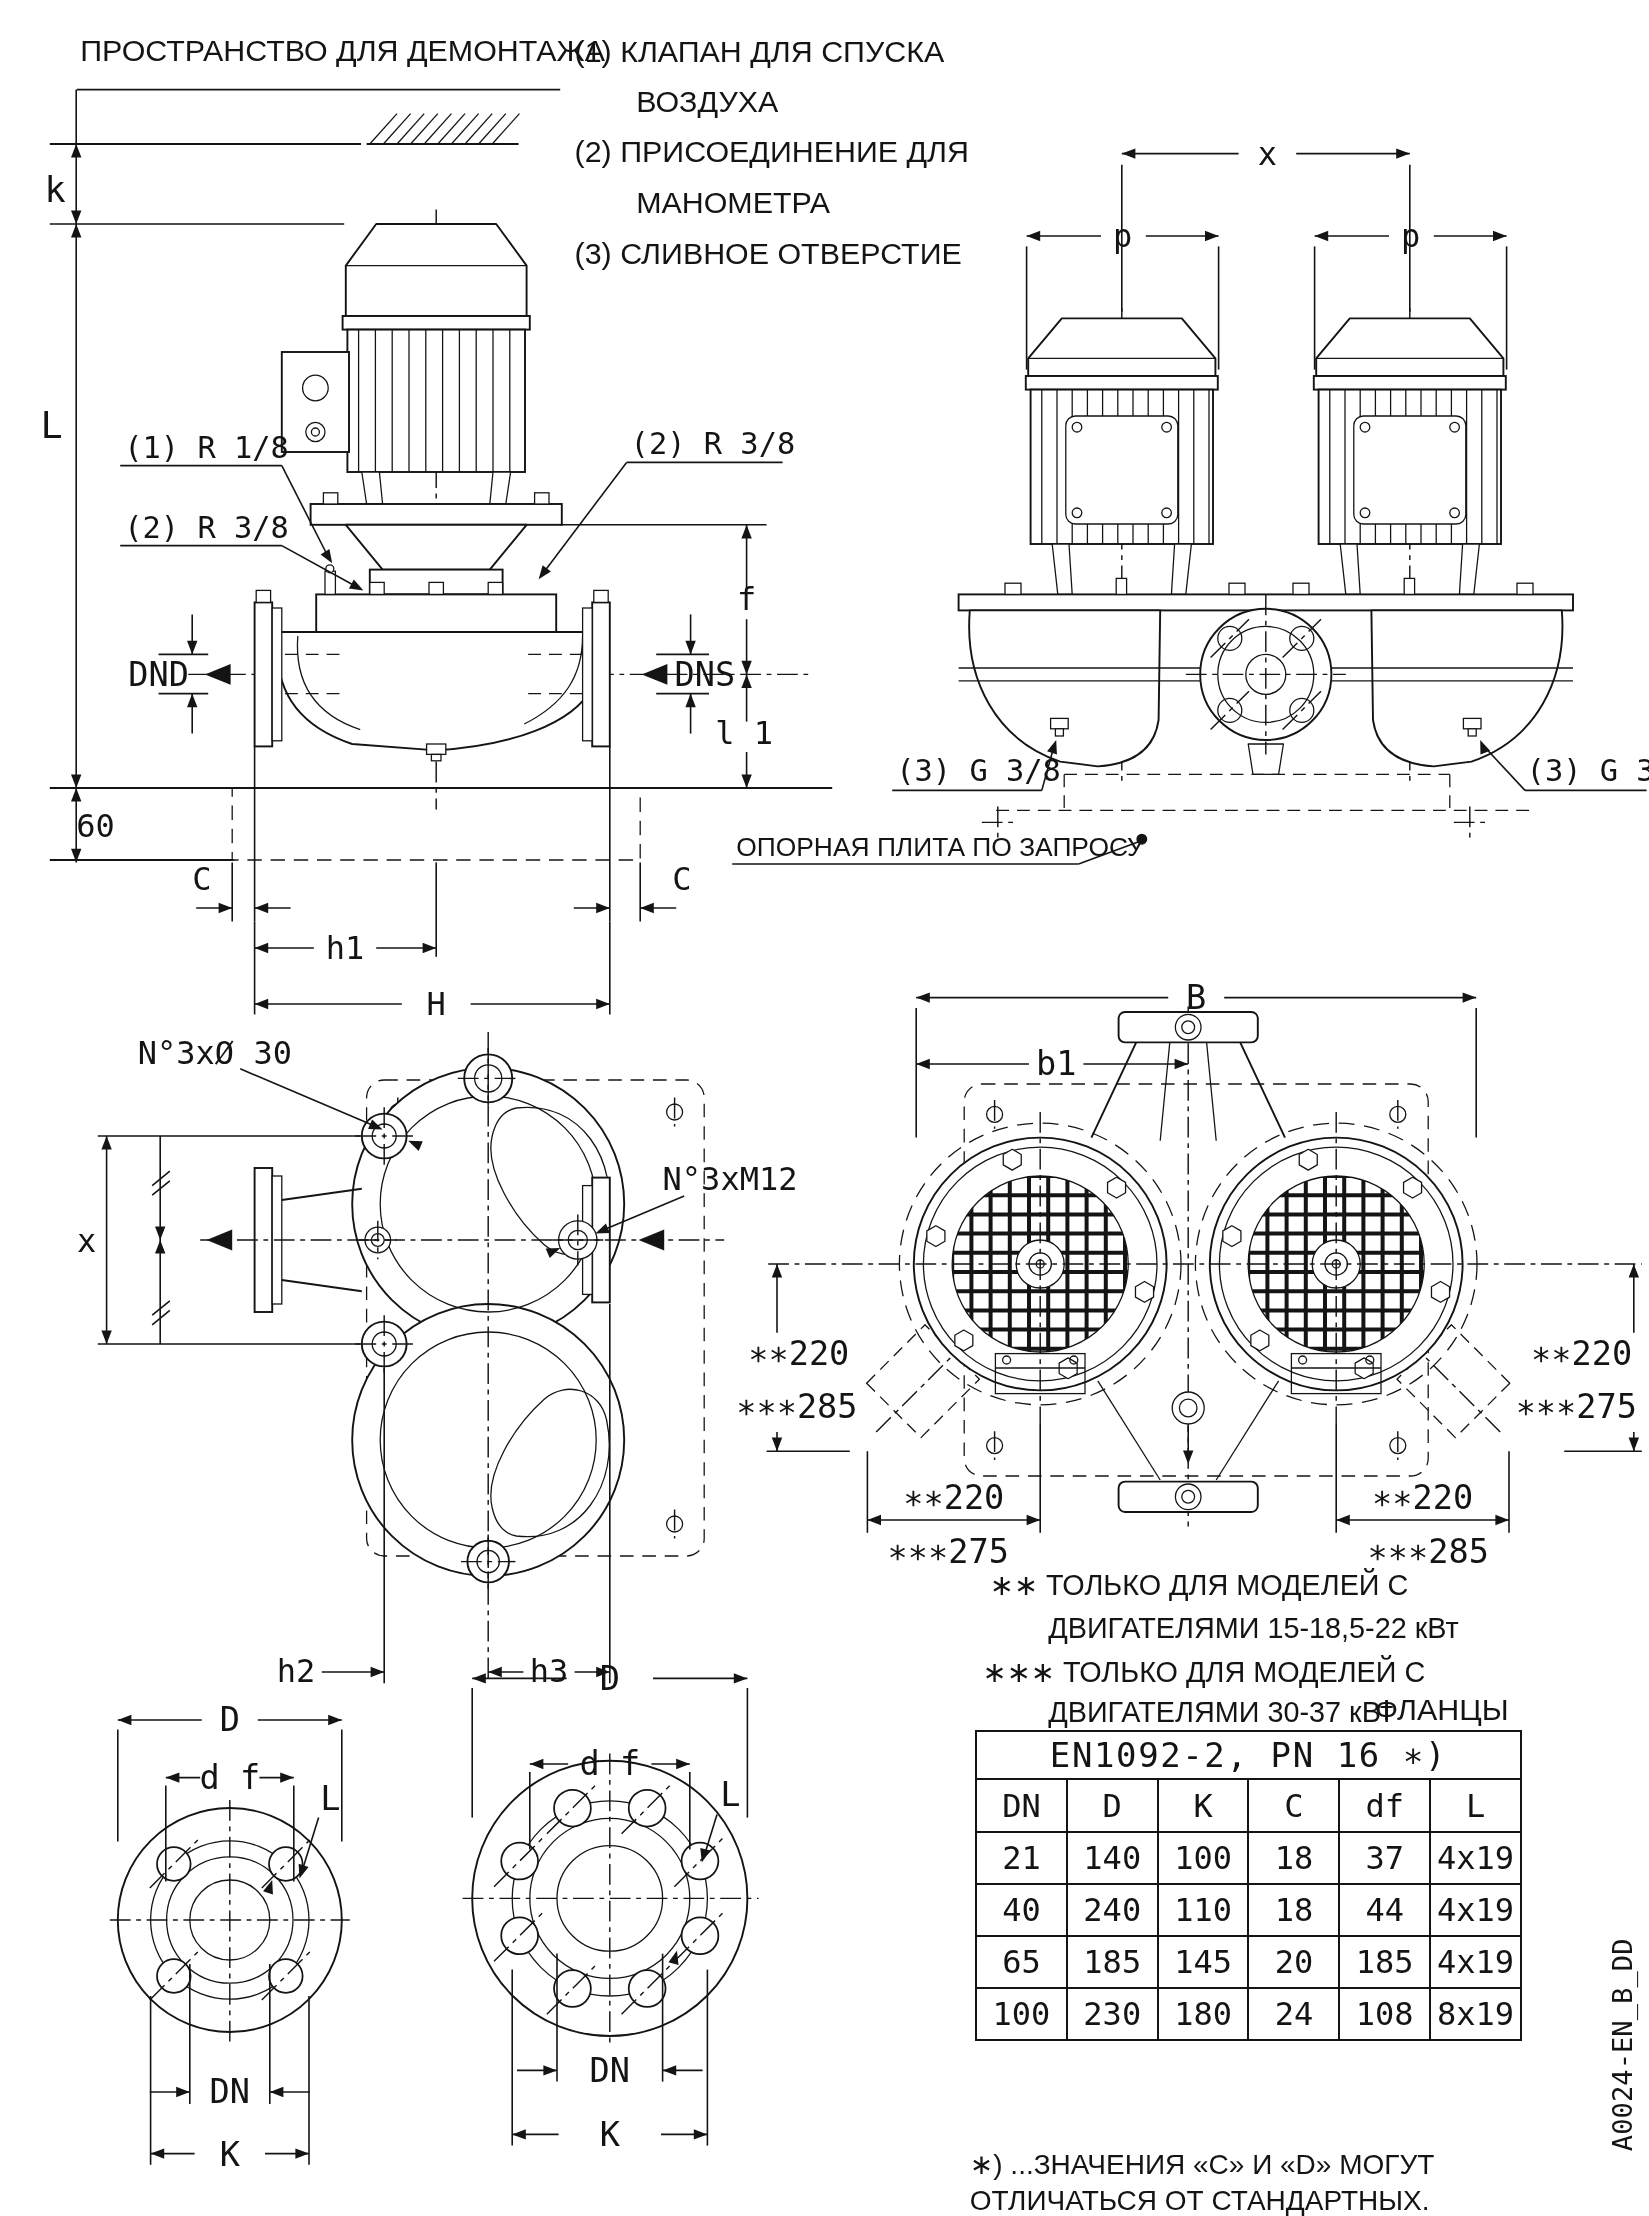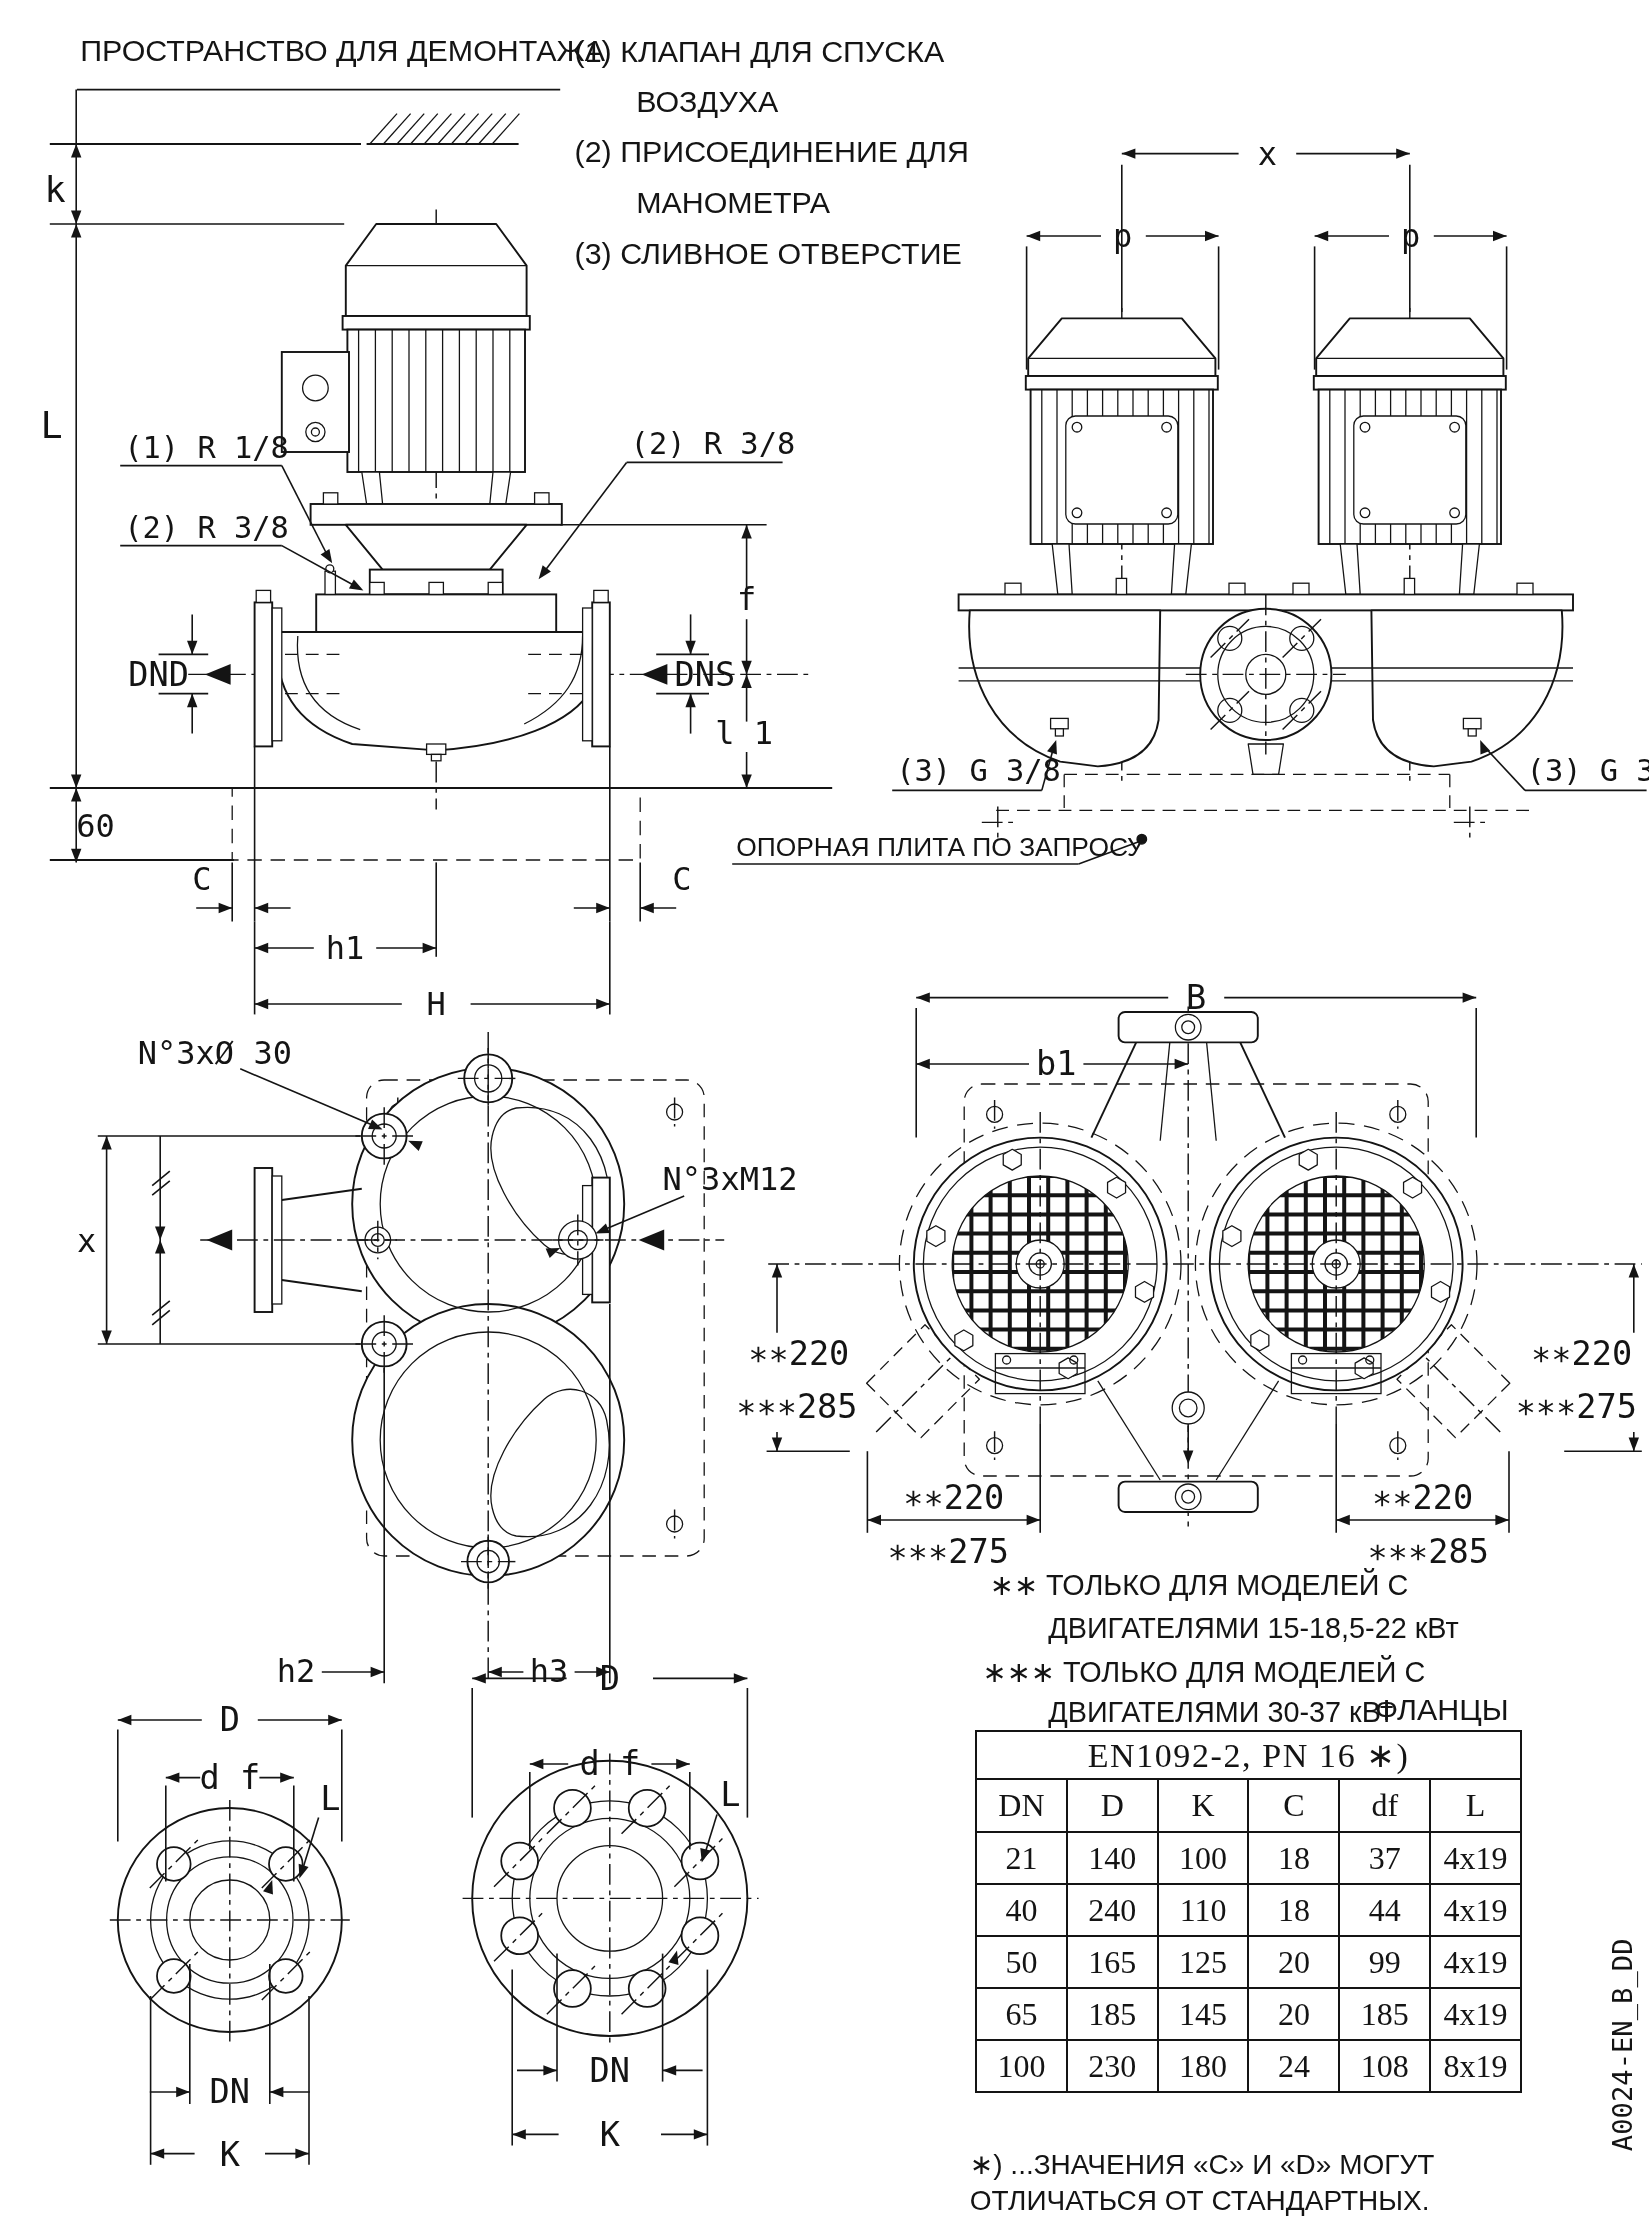--- a/index.html
+++ b/index.html
@@ -5,21 +5,21 @@
   html,body{margin:0;padding:0;background:#fff;}
   body{width:1650px;height:2216px;position:relative;font-family:"Liberation Sans",sans-serif;}
   svg{position:absolute;left:0;top:0;}
   svg text{fill:#141414;}
   .fs{font-family:"Liberation Sans",sans-serif;}
   .fm{font-family:"DejaVu Sans Mono",monospace;}
   .tm{text-anchor:middle;}
   .te{text-anchor:end;}
   #flange-table{position:absolute;left:975px;top:1730px;width:547px;border-collapse:collapse;
     font-family:"DejaVu Sans Mono",monospace;font-size:32px;color:#141414;table-layout:fixed;}
-  #flange-table td,#flange-table th{border:2.4px solid #141414;text-align:center;padding:0;font-weight:normal;font-family:Liberation Serif, serif;}
+  #flange-table td,#flange-table th{border:2.4px solid #141414;text-align:center;padding:0;font-weight:normal;}
   #flange-table .hdr{height:46px;font-size:34px;letter-spacing:1.6px;}
   #flange-table .ch{height:51px;}
   #flange-table td{height:50px;}
 </style>
 </head>
 <body>
 
 <svg id="dwg" width="1650" height="2216" viewBox="0 0 2062 2770">
 
   <g id="geo">
@@ -685,28 +685,20 @@
   </tr>
   <tr>
     <td>40</td>
         <td>240</td>
         <td>110</td>
         <td>18</td>
         <td>44</td>
         <td>4x19</td>
   </tr>
   <tr>
-    <td>50</td>
-        <td>165</td>
-        <td>125</td>
-        <td>20</td>
-        <td>99</td>
-        <td>4x19</td>
-  </tr>
-  <tr>
     <td>65</td>
         <td>185</td>
         <td>145</td>
         <td>20</td>
         <td>185</td>
         <td>4x19</td>
   </tr>
   <tr>
     <td>100</td>
         <td>230</td>

